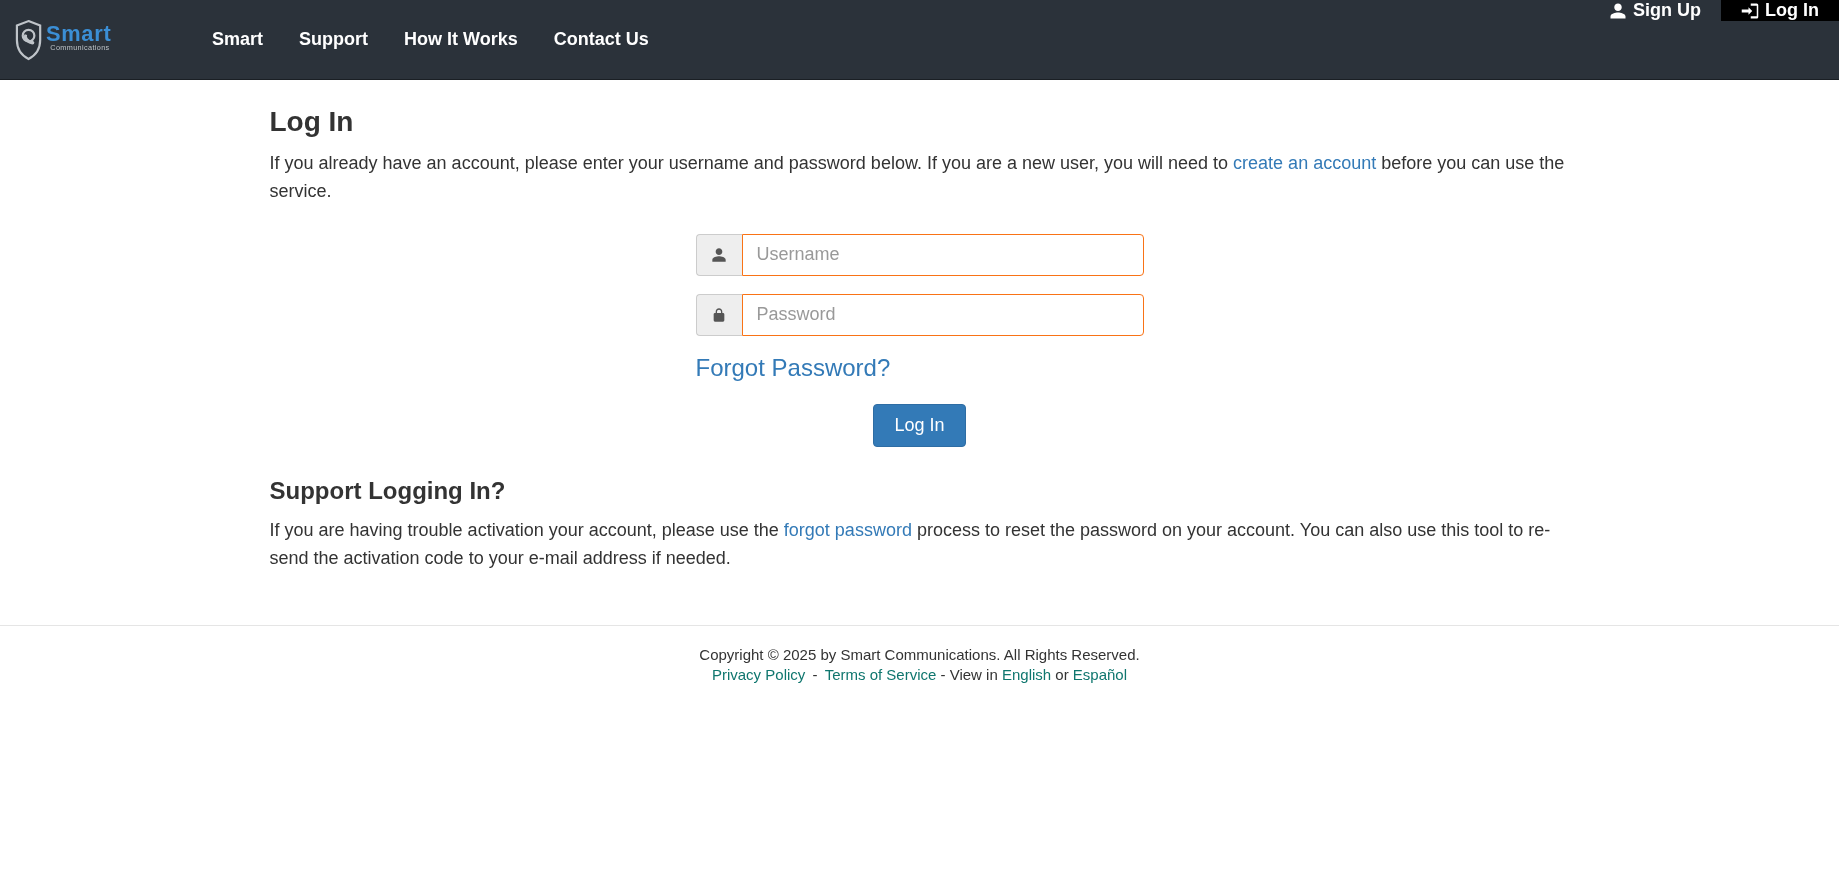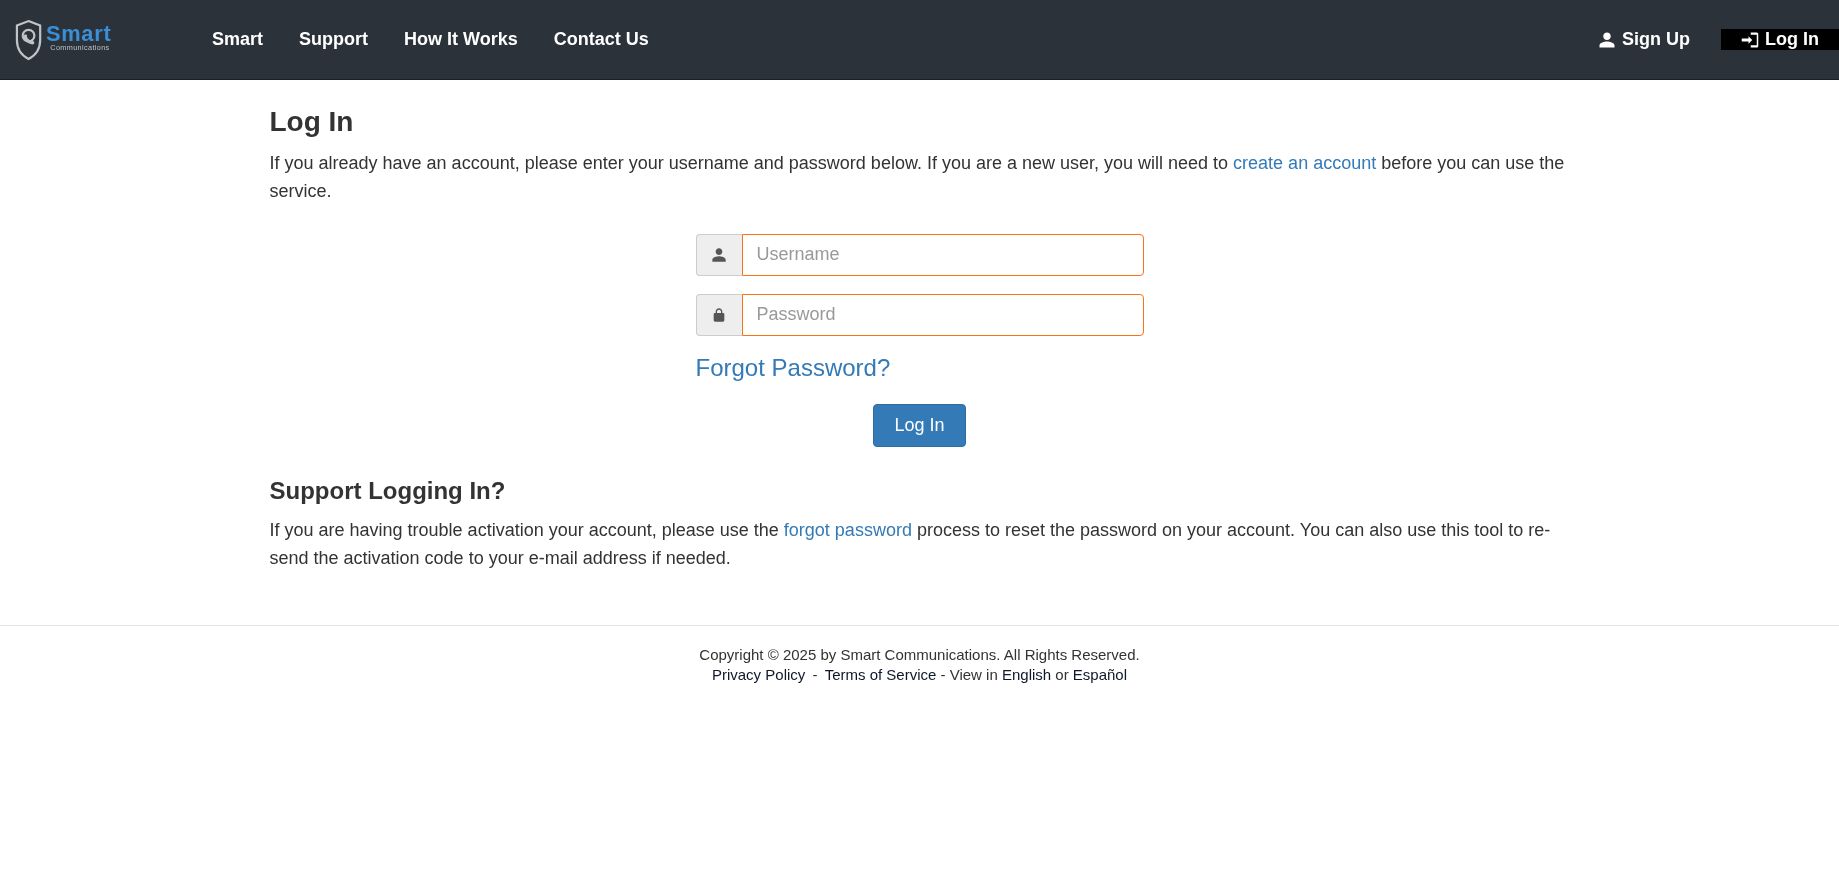--- a/index.html
+++ b/index.html
@@ -33,22 +33,21 @@
       font-size: 18px;
       padding: 0 18px;
       display: flex;
       align-items: center;
       text-decoration: none;
       cursor: pointer;
     }
     .nav-right {
       margin-left: auto;
       display: flex;
-      align-items: center;
-      gap: 11px;
+      align-items: flex-start;
     }
     .nav-right-item {
       color: #fff;
       font-size: 18px;
       font-weight: 700;
       padding: 0 20px;
       display: flex;
       align-items: center;
       text-decoration: none;
       cursor: pointer;
@@ -140,21 +139,21 @@
       border-top: 1px solid #e5e5e5;
       margin: 22px 0 0;
     }
     .footer {
       text-align: center;
       padding: 20px 10px 40px;
       font-size: 15px;
       color: #333;
     }
     .footer a {
-      color: #0f172a;
+      color: #0f766e;
       text-decoration: none;
       cursor: pointer;
     }
     .footer .sep { color: #333; margin: 0 3px; }
     .footer-row { margin-top: 3px; }
   </style>
 </head>
 <body>
 
 <nav class="navbar">

